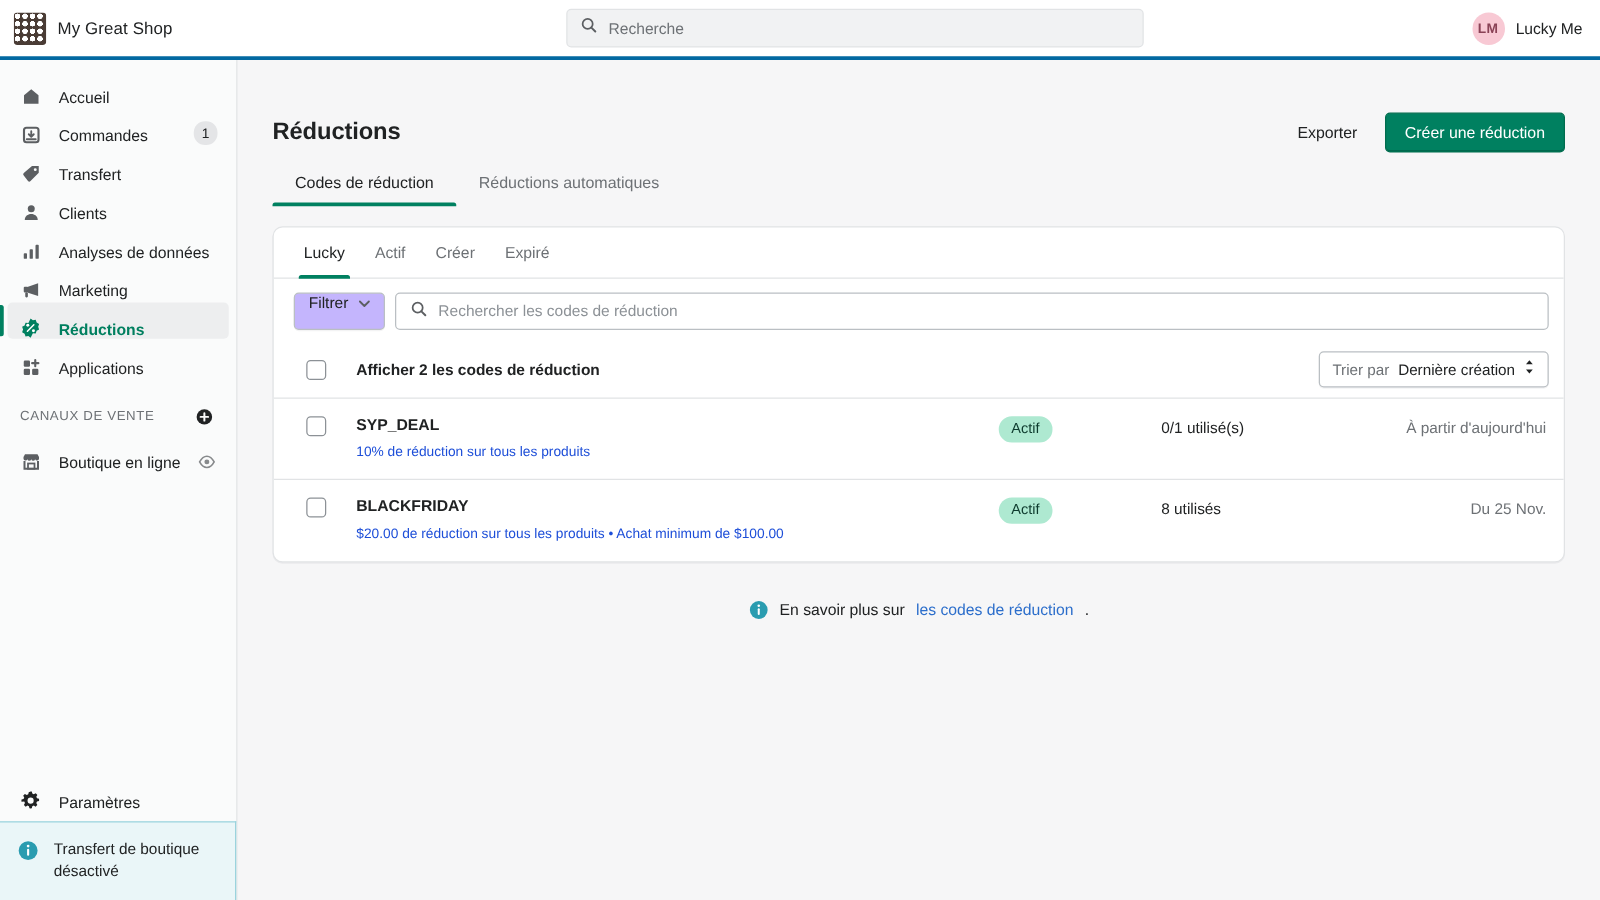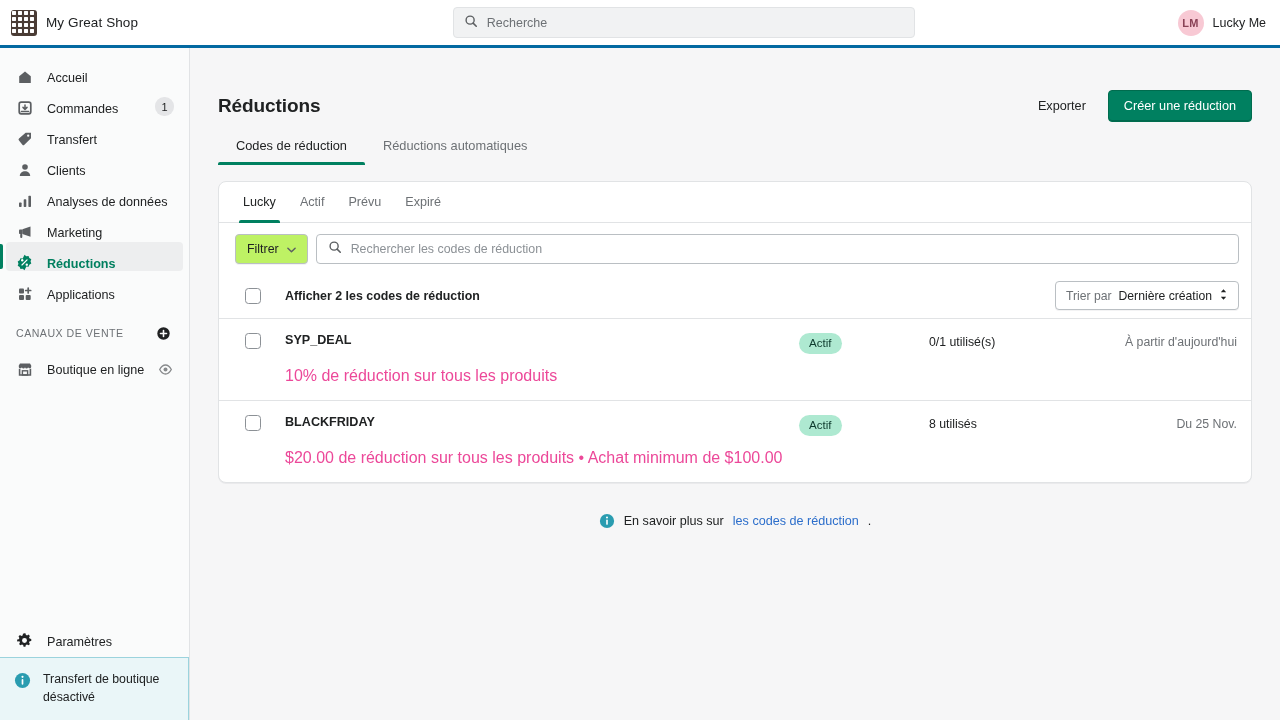--- a/index.html
+++ b/index.html
@@ -203,23 +203,23 @@
   .card-tab.active::after {
     content: ""; position: absolute; left: 8px; right: 8px; bottom: 0;
     height: 3px; background: #008060; border-radius: 2px 2px 0 0;
   }
 
   .filter-row {
     display: flex; align-items: center; gap: 8px;
     padding: 11px 12px 11px 16px;
   }
   .filter-btn {
-    display: flex; align-items: center; gap: 8px;
+    display: flex; gap: 8px;
     height: 30px; padding: 0 11px;
-    background: #bef264;
+    background: #c4b5fd;
     border: 1px solid #babfc3;
     border-radius: 4px;
     font-size: 12.4px; color: #202223; font-weight: 500;
     cursor: pointer;
     box-shadow: 0 1px 0 rgba(22,29,37,.05);
   }
   .filter-search {
     flex: 1; height: 30px;
     background: #ffffff;
     border: 1px solid #babfc3;
@@ -255,21 +255,21 @@
   .row {
     display: flex; align-items: flex-start;
     padding: 13px 12px 14px 26px;
     border-bottom: 1px solid #e1e3e5;
     min-height: 47px;
   }
   .row:last-child { border-bottom: none; }
   .row .cbox { margin-top: 1px; }
   .row-main { flex: 1; margin-left: 24px; min-width: 0; }
   .row-code { font-size: 12.6px; font-weight: 600; color: #202223; line-height: 1.32; }
-  .row-desc { font-size: 16px; color: #ec4899; margin-top: 16px; line-height: 1.35; }
+  .row-desc { font-size: 11px; color: #1d4ed8; margin-top: 6px; line-height: 1.35; }
   .badge-cell { width: 130px; display: flex; justify-content: flex-start; padding-top: 1px; }
   .badge {
     background: #aee9d1; color: #0e3b2e;
     font-size: 11.6px; border-radius: 11px;
     padding: 2px 10px 3px 10px;
     display: inline-block; line-height: 1.35;
   }
   .usage-cell { width: 150px; font-size: 12.3px; color: #202223; padding-top: 3px; }
   .date-cell { width: 160px; font-size: 12.3px; color: #6d7175; text-align: right; padding-top: 3px; padding-right: 2px; }
 
@@ -471,21 +471,21 @@
       <div class="card">
 
         <div class="card-tabs">
           <div class="card-tab active">
             <span>Lucky</span>
           </div>
           <div class="card-tab">
             <span>Actif</span>
           </div>
           <div class="card-tab">
-            <span>Prévu</span>
+            <span>Créer</span>
           </div>
           <div class="card-tab">
             <span>Expiré</span>
           </div>
         </div>
 
         <div class="filter-row">
           <div class="filter-btn">
             <span>Filtrer</span>
             <span>

